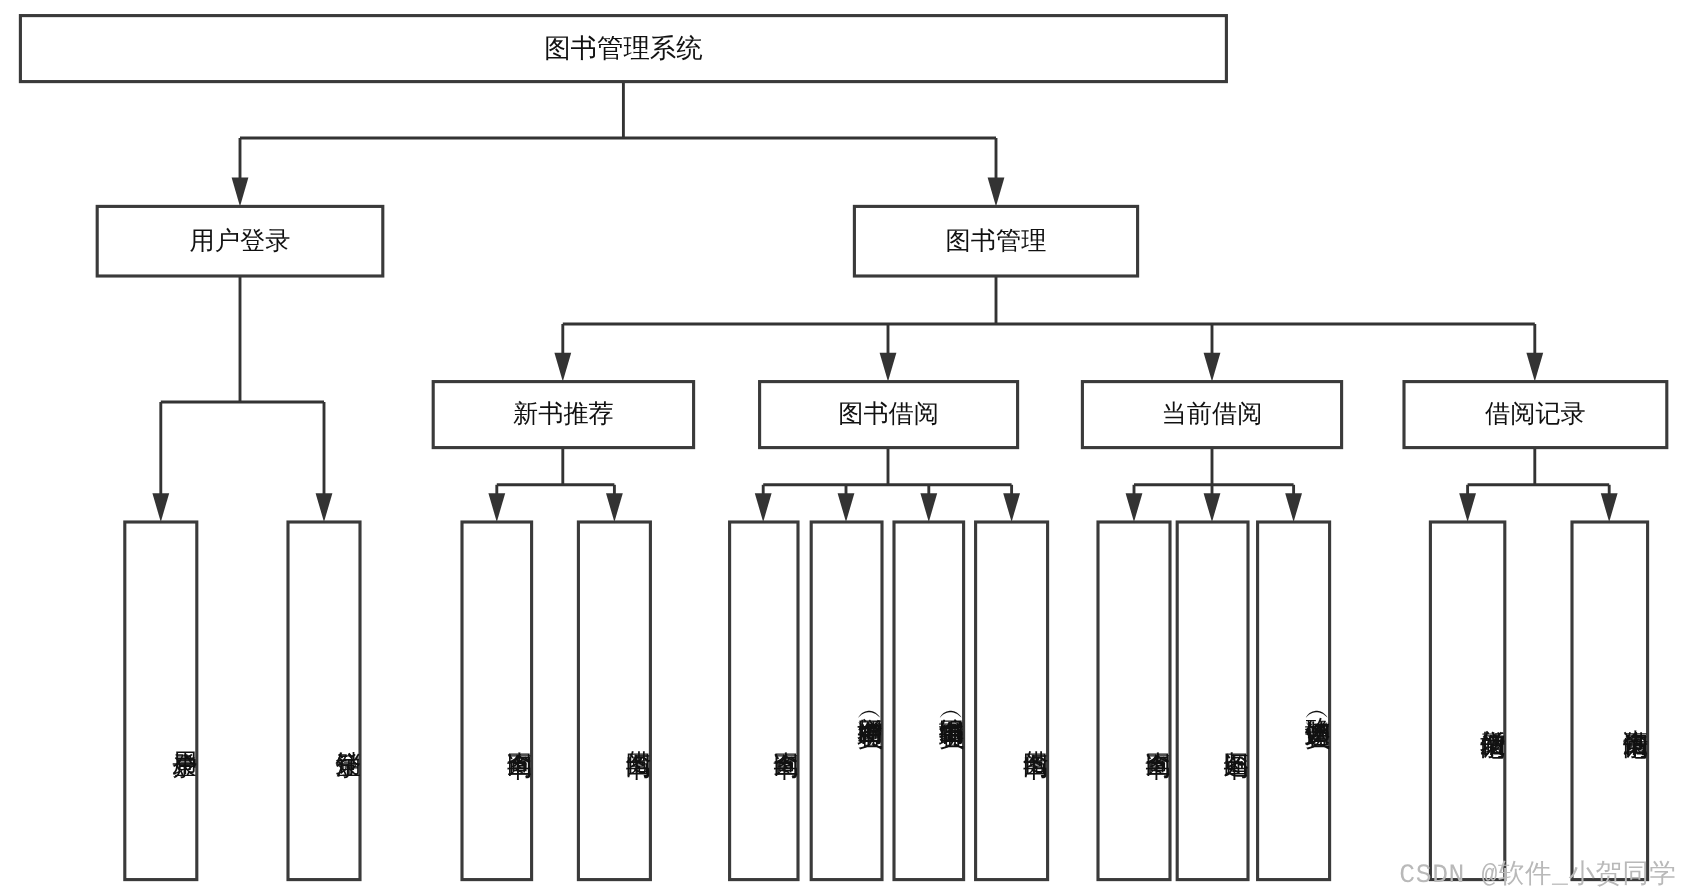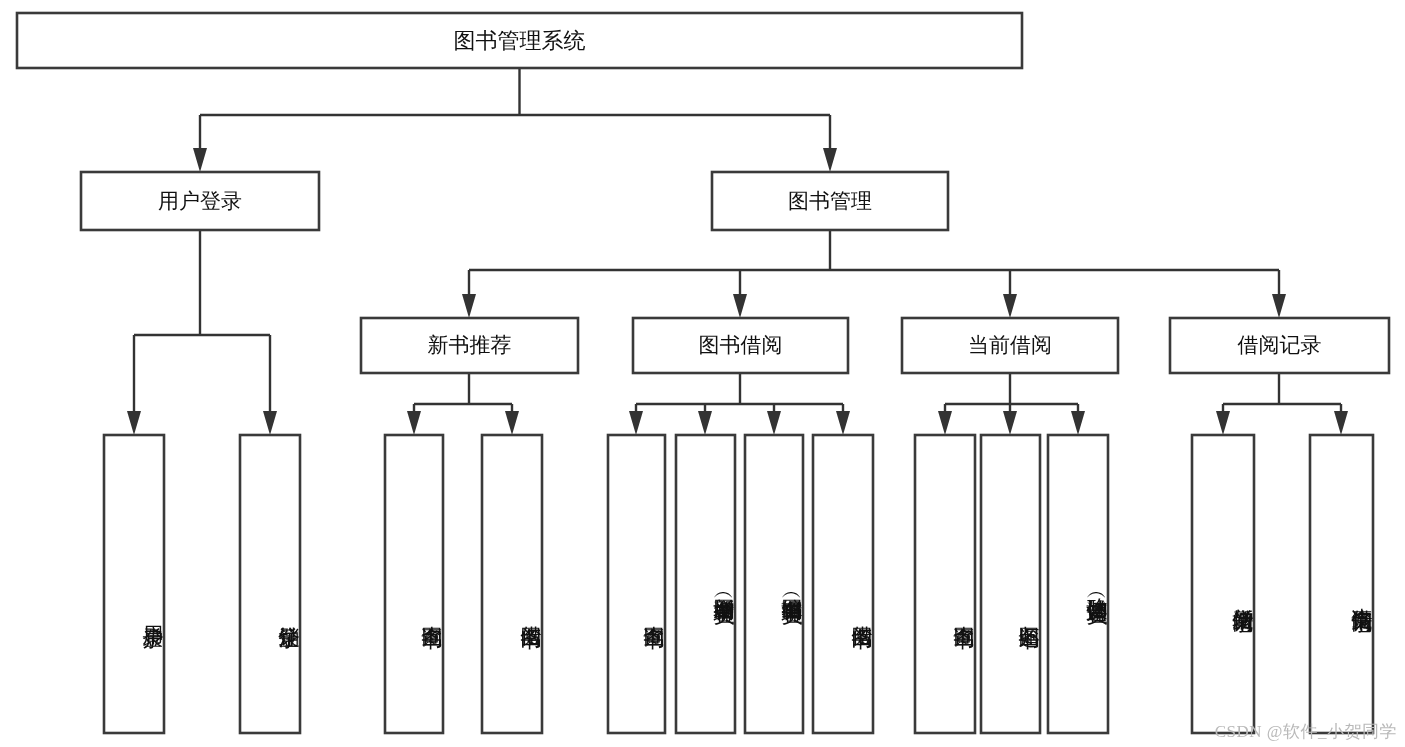--- a/index.html
+++ b/index.html
@@ -69,22 +69,22 @@
     display: flex;
     align-items: flex-start;
     justify-content: center;
     white-space: nowrap;
     pointer-events: none;
   }
   .watermark {
     position: absolute;
     right: 8px;
     bottom: 4px;
-    font-family: Liberation Serif, serif;
-    font-size: 17px;
+    font-family: Liberation Mono, monospace;
+    font-size: 22px;
     color: #b9b9b9;
     white-space: nowrap;
     letter-spacing: 0.5px;
   }
 </style>
 </head>
 <body>
 
 <div id="diagram-root">
 

